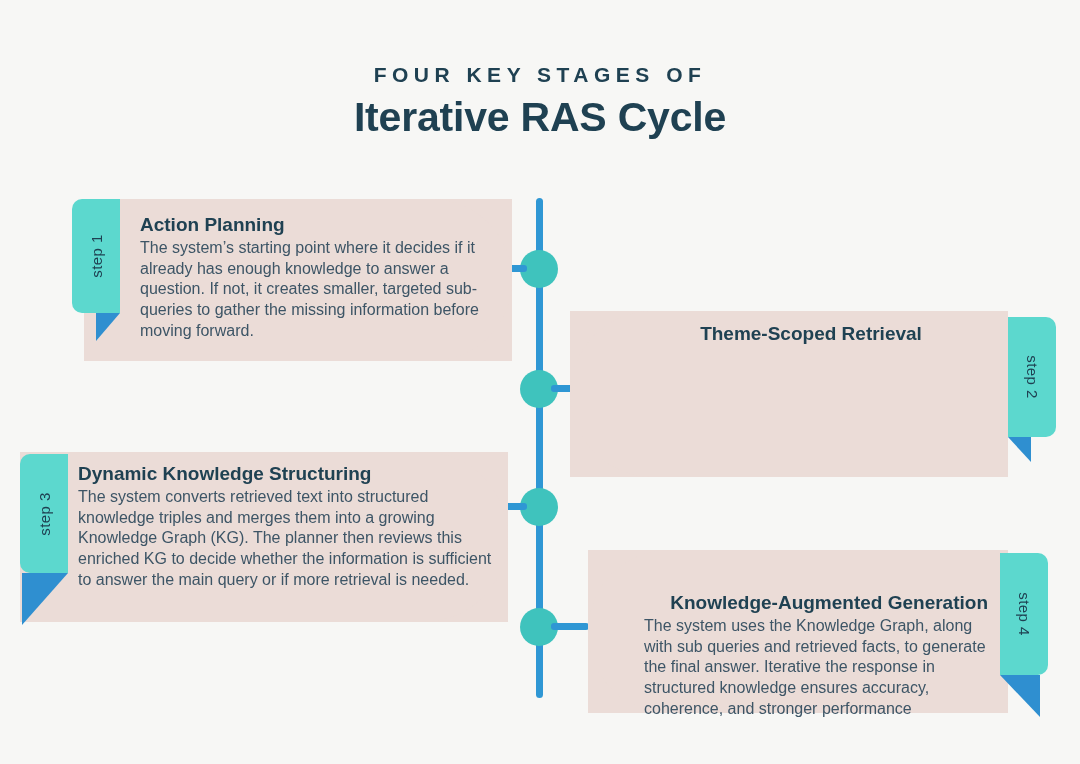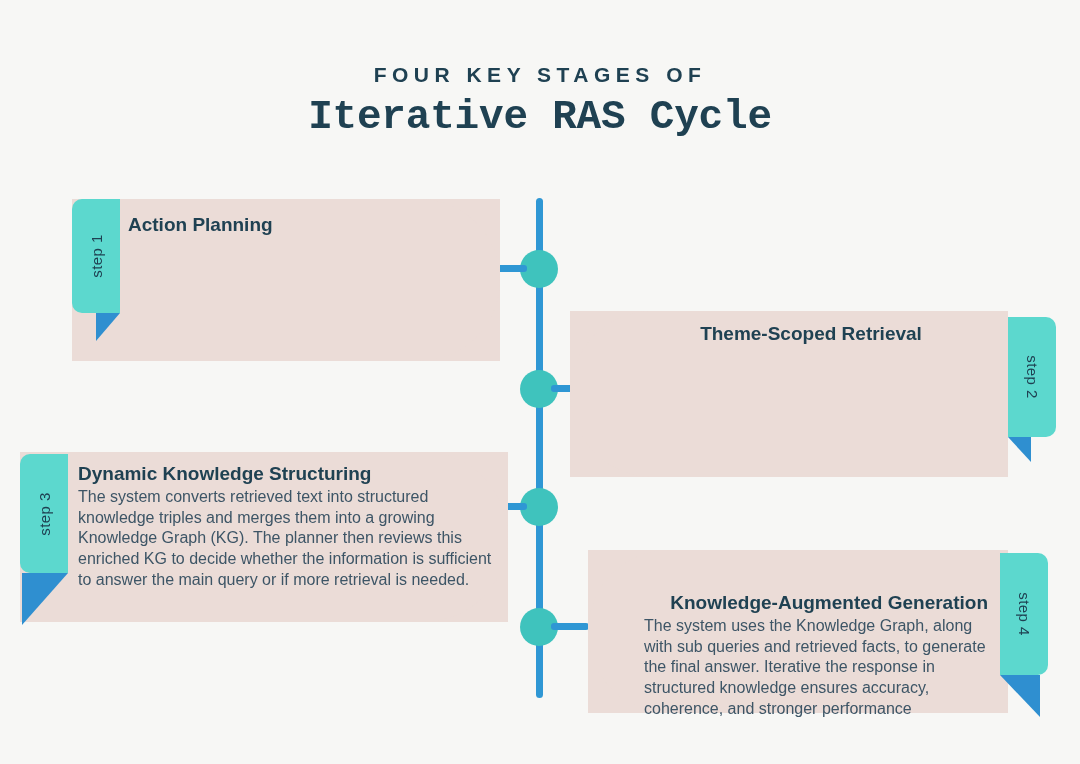--- a/index.html
+++ b/index.html
@@ -35,21 +35,20 @@
     color: #1F4152;
     line-height: 1.2;
   }
   .title-main {
     font-size: 41px;
     font-weight: bold;
     color: #1F4152;
     letter-spacing: -0.2px;
     margin-top: 7px;
     line-height: 1.15;
-    font-family: Liberation Mono, monospace;
   }
 
   
   .timeline-axis {
     position: absolute;
     left: 536px;
     top: 198px;
     width: 7px;
     height: 500px;
     background: #2F97D4;
@@ -177,24 +176,25 @@
   <div class="timeline-node node-1"></div>
   <div class="timeline-node node-2"></div>
   <div class="timeline-node node-3"></div>
   <div class="timeline-node node-4"></div>
 
   <div class="connector conn-1"></div>
   <div class="connector conn-2"></div>
   <div class="connector conn-3"></div>
   <div class="connector conn-4"></div>
 
-  <div class="card left" style="left:72px; top:199px; width:428px; height:162px;">
+  <div class="card left" style="left:84px; top:199px; width:428px; height:162px;">
     <div class="card-body" style="left:0; width:428px;"></div>
     <div class="card-text" style="left:56px; top:14px; width:364px;">
       <div class="card-heading">Action Planning</div>
+      <div class="card-desc">The system’s starting point where it decides if it already has enough knowledge to answer a question. If not, it creates smaller, targeted sub-queries to gather the missing information before moving forward.</div>
     </div>
   </div>
   <div class="step-tab cap-left" style="left:72px; top:199px; height:114px;">
     <span class="step-label up">step 1</span>
   </div>
   <div class="fold dr" style="left:96px; top:313px; border-top-width:28px; border-right-width:24px;"></div>
 
   <div class="card right justify center-head" style="left:570px; top:311px; width:438px; height:166px;">
     <div class="card-body" style="left:0; width:438px;"></div>
     <div class="card-text" style="left:62px; top:11px; width:358px;">

